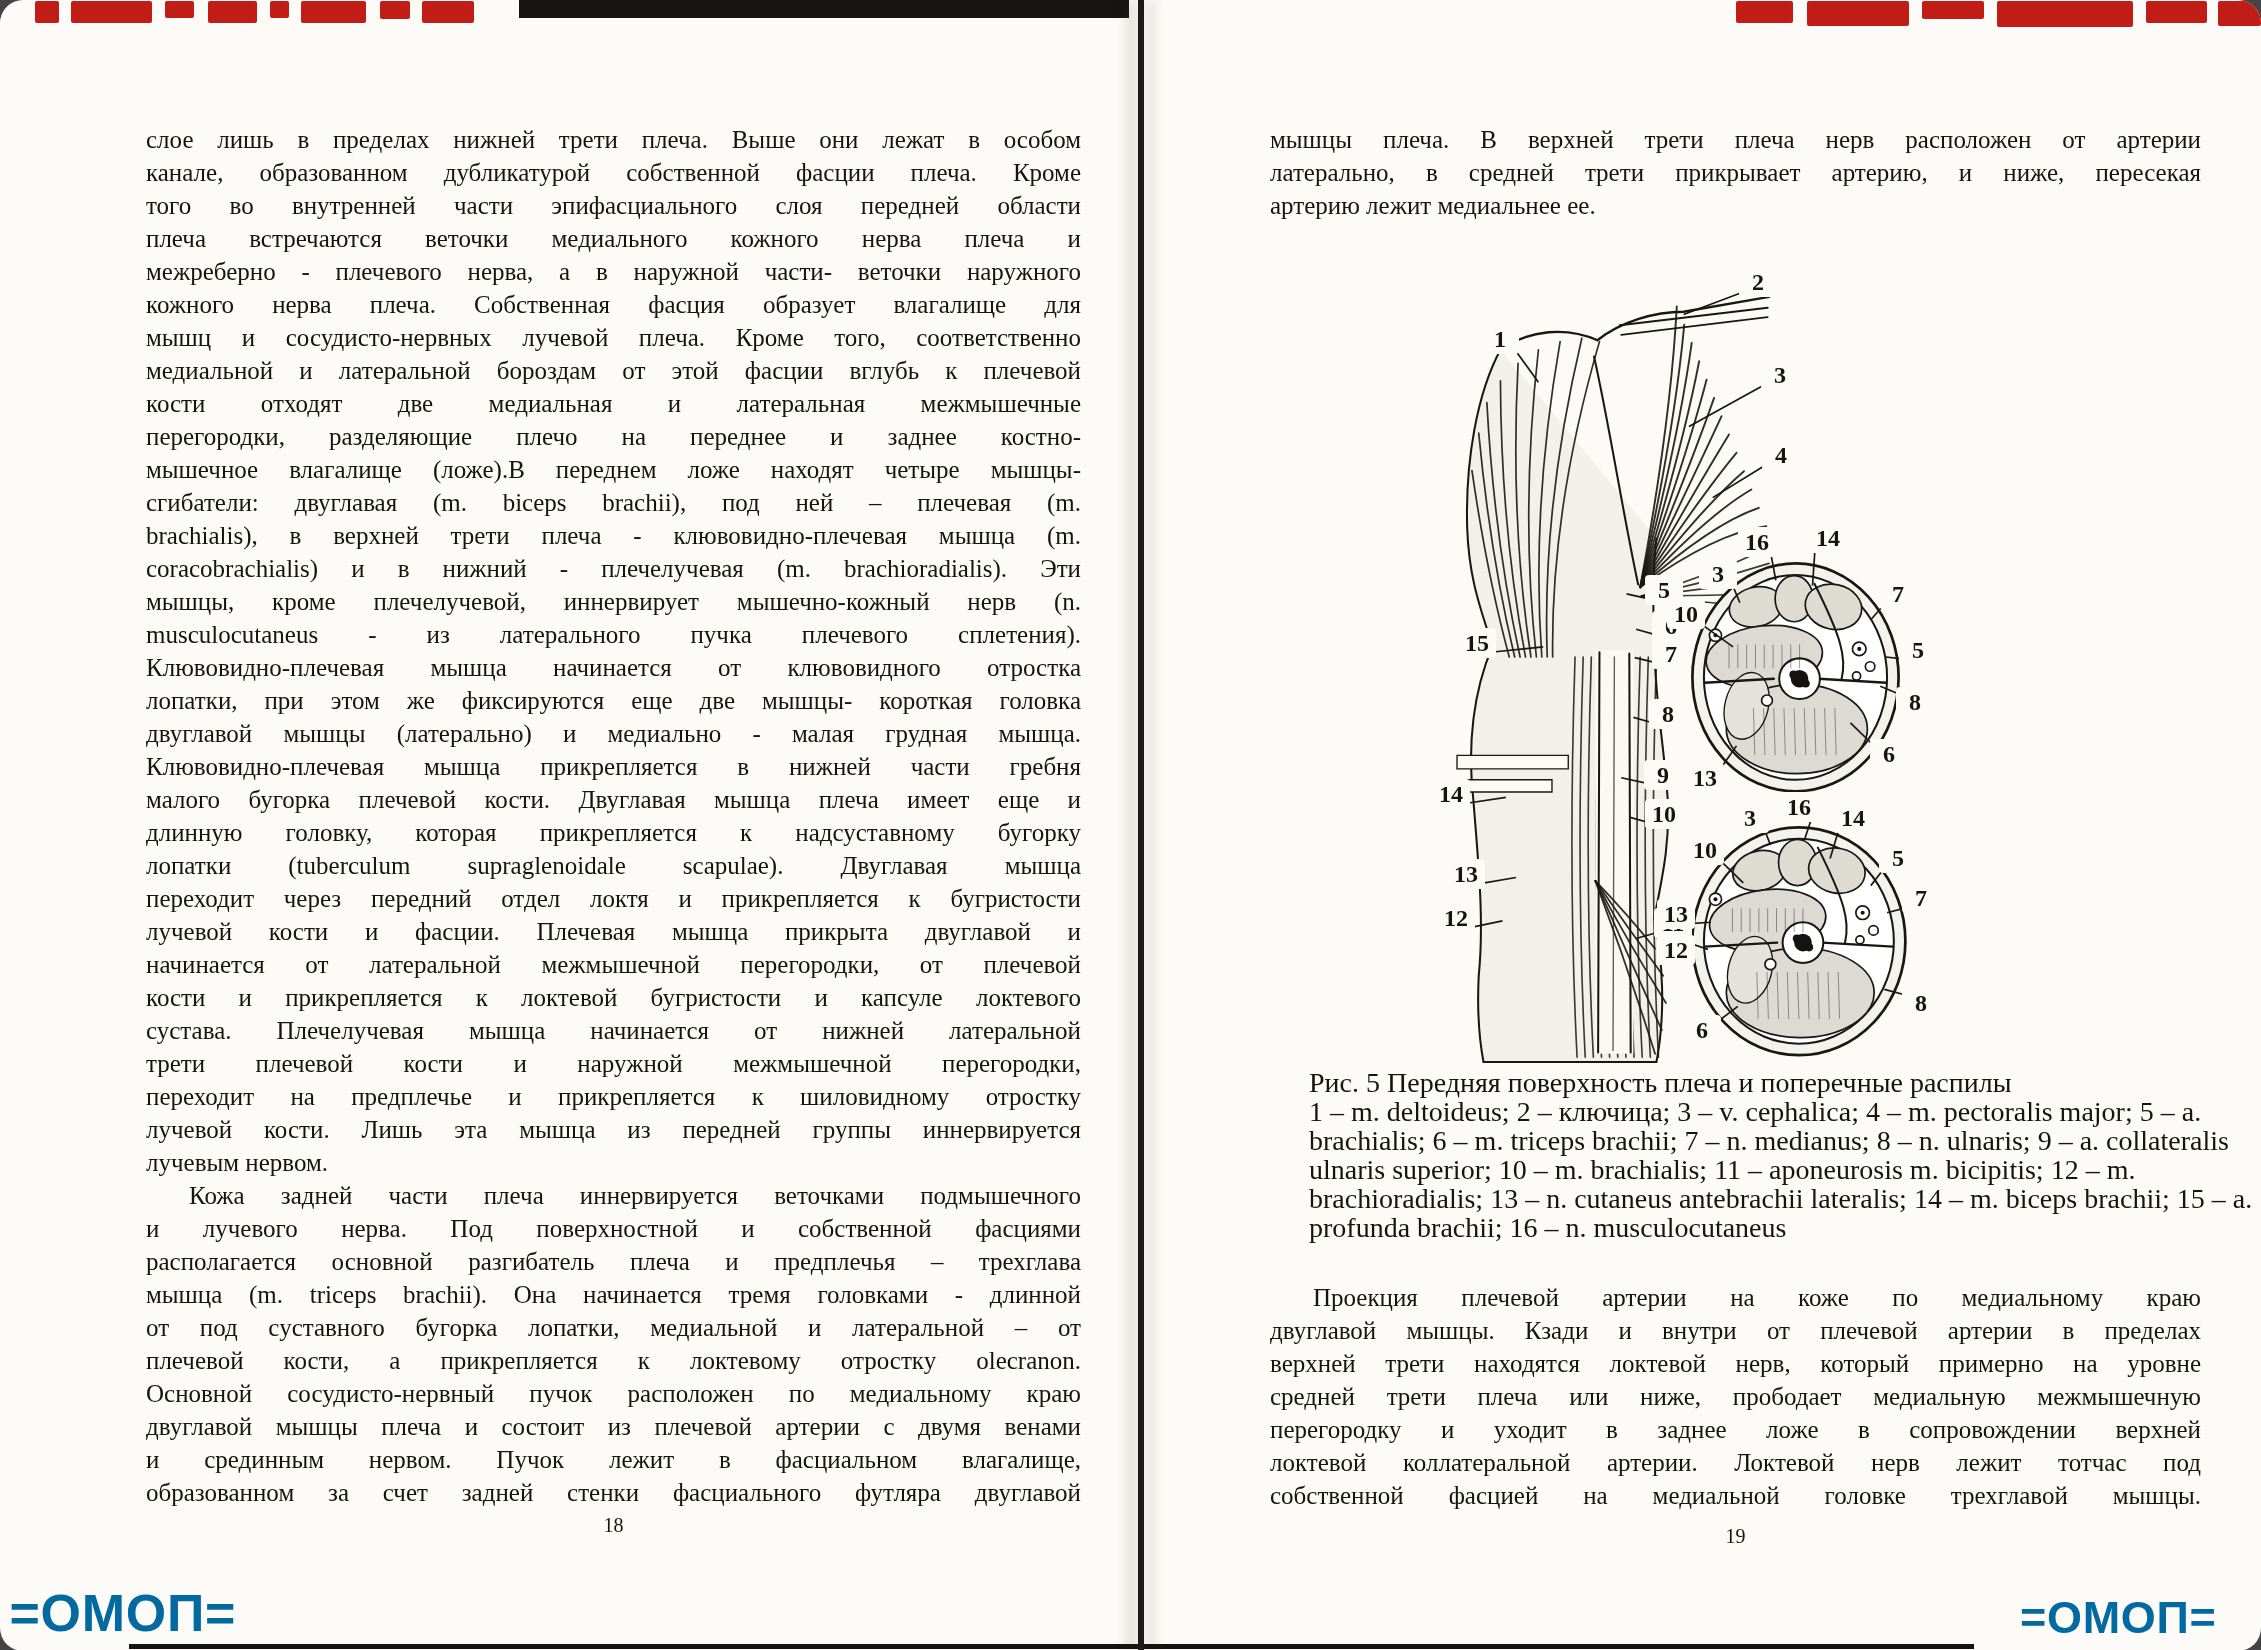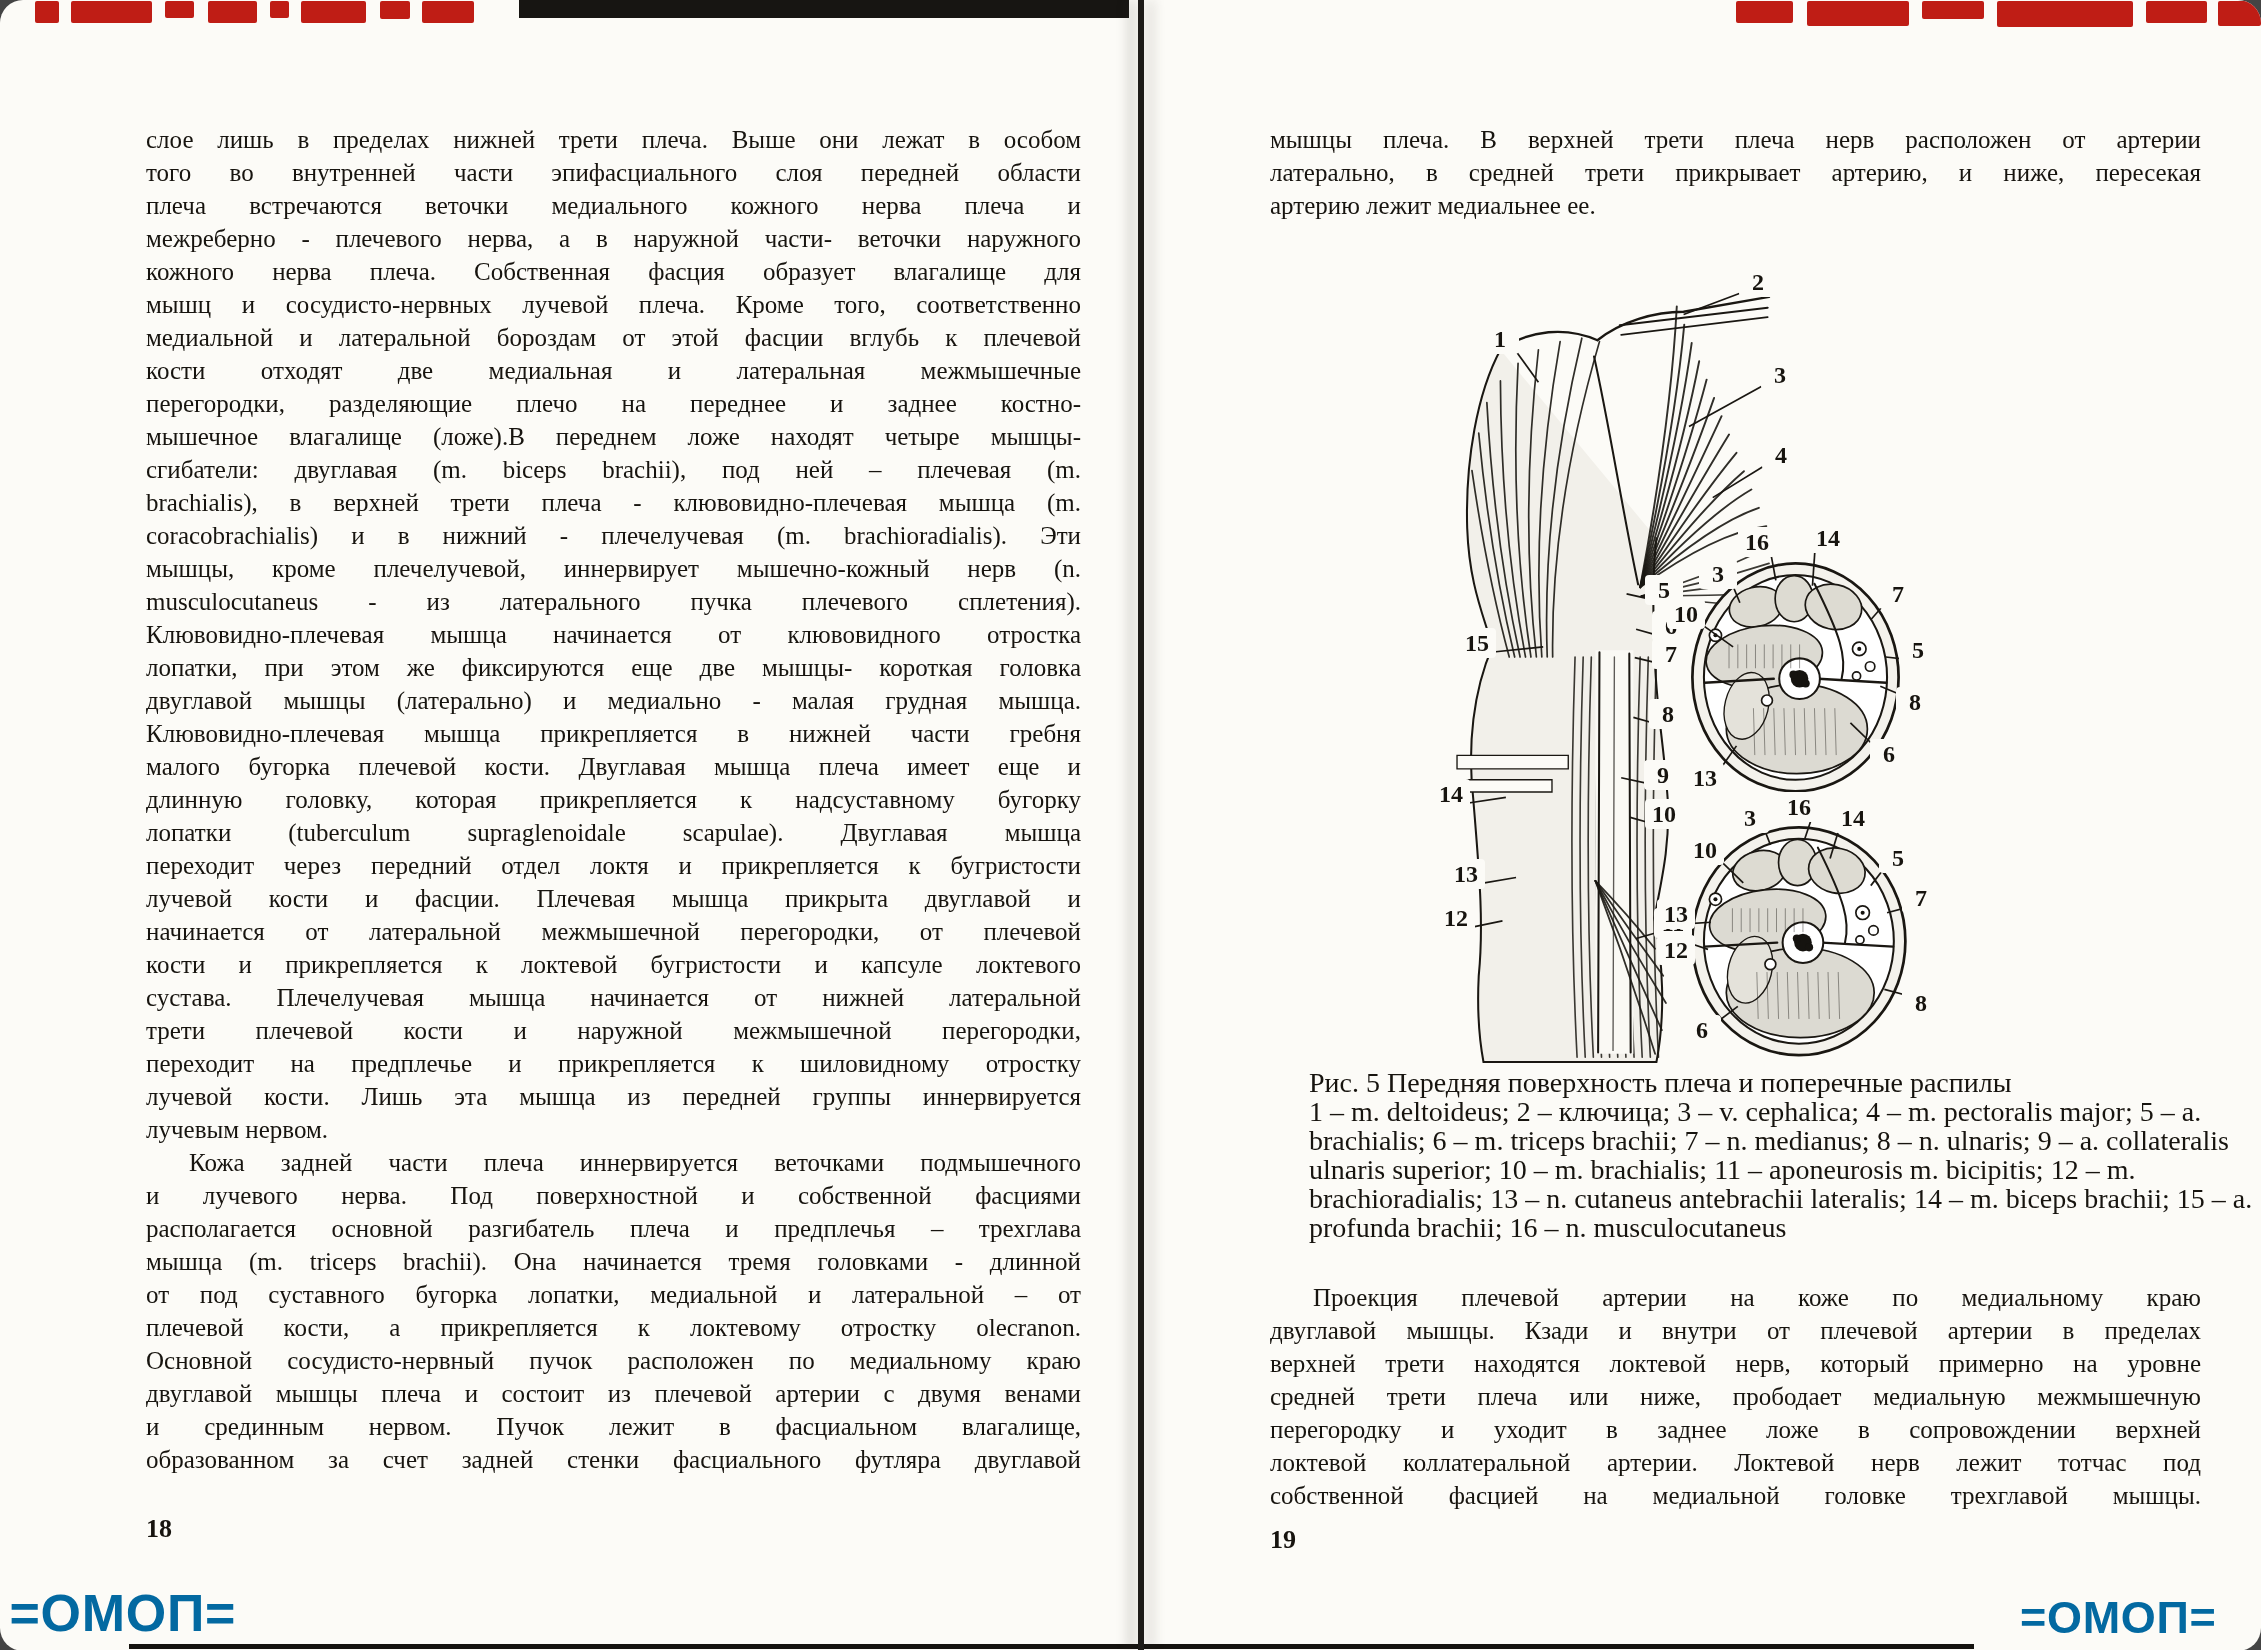--- a/index.html
+++ b/index.html
@@ -12,21 +12,21 @@
          box-shadow:-9.5px 0 12.2px rgba(60,55,50,.25), 9.5px 0 12.2px rgba(60,55,50,.18);}
   .red-blob{position:absolute;top:1.4px;height:22px;background:#bf1d15;border-radius:2px;}
   
   .textcol{position:absolute;font-size:25px;}
   .tline{height:33px;line-height:33px;text-align:justify;text-align-last:justify;
          white-space:nowrap;overflow:visible;}
   .tline.endline{text-align-last:left;}
   .tline.indent{text-indent:43px;}
   .cap .tline{height:29px;line-height:29px;font-size:28px;}
   .cap .tline.title{text-align-last:left;}
-  .pagenum{position:absolute;font-size:26px;font-weight:bold;}
+  .pagenum{position:absolute;font-size:20px;text-align:center;}
   
   .figure{position:absolute;left:1370px;top:267px;width:638px;height:797px;}
   .figure svg{position:absolute;left:0;top:0;}
   .fig-label{position:absolute;width:38px;margin-left:-19px;margin-top:-16.3px;text-align:center;
              font-size:24px;font-weight:bold;line-height:30px;background:#fcfbf7;border-radius:4.1px;}
   
   .watermark{position:absolute;font-family:"Liberation Sans","DejaVu Sans",sans-serif;
              font-weight:900;color:#0369a1;letter-spacing:0.7px;}
   .wm-left{left:9.5px;top:1583px;font-size:52px;}
   .wm-right{left:2020px;top:1592px;font-size:45px;}
@@ -49,20 +49,21 @@
   <div class="red-blob" style="left:422px;width:52px;"></div>
   <div class="red-blob" style="left:1736px;width:57px;"></div>
   <div class="red-blob" style="left:1807px;width:102px;height:24.4px;"></div>
   <div class="red-blob" style="left:1922px;width:62px;height:17.6px;"></div>
   <div class="red-blob" style="left:1997px;width:136px;height:26px;"></div>
   <div class="red-blob" style="left:2146px;width:61px;"></div>
   <div class="red-blob" style="left:2218px;width:43px;height:24.4px;"></div>
 
   <div class="textcol" style="left:146px;top:123px;width:935px;">
       <div class="tline">слое лишь в пределах нижней трети плеча. Выше они лежат в особом</div>
+      <div class="tline">канале, образованном дубликатурой собственной фасции плеча. Кроме</div>
       <div class="tline">того во внутренней части эпифасциального слоя передней области</div>
       <div class="tline">плеча встречаются веточки медиального кожного нерва плеча и</div>
       <div class="tline">межреберно - плечевого нерва, а в наружной части- веточки наружного</div>
       <div class="tline">кожного нерва плеча. Собственная фасция образует влагалище для</div>
       <div class="tline">мышц и сосудисто-нервных лучевой плеча. Кроме того, соответственно</div>
       <div class="tline">медиальной и латеральной бороздам от этой фасции вглубь к плечевой</div>
       <div class="tline">кости отходят две медиальная и латеральная межмышечные</div>
       <div class="tline">перегородки, разделяющие плечо на переднее и заднее костно-</div>
       <div class="tline">мышечное влагалище (ложе).В переднем ложе находят четыре мышцы-</div>
       <div class="tline">сгибатели: двуглавая (m. biceps brachii), под ней – плечевая (m.</div>

